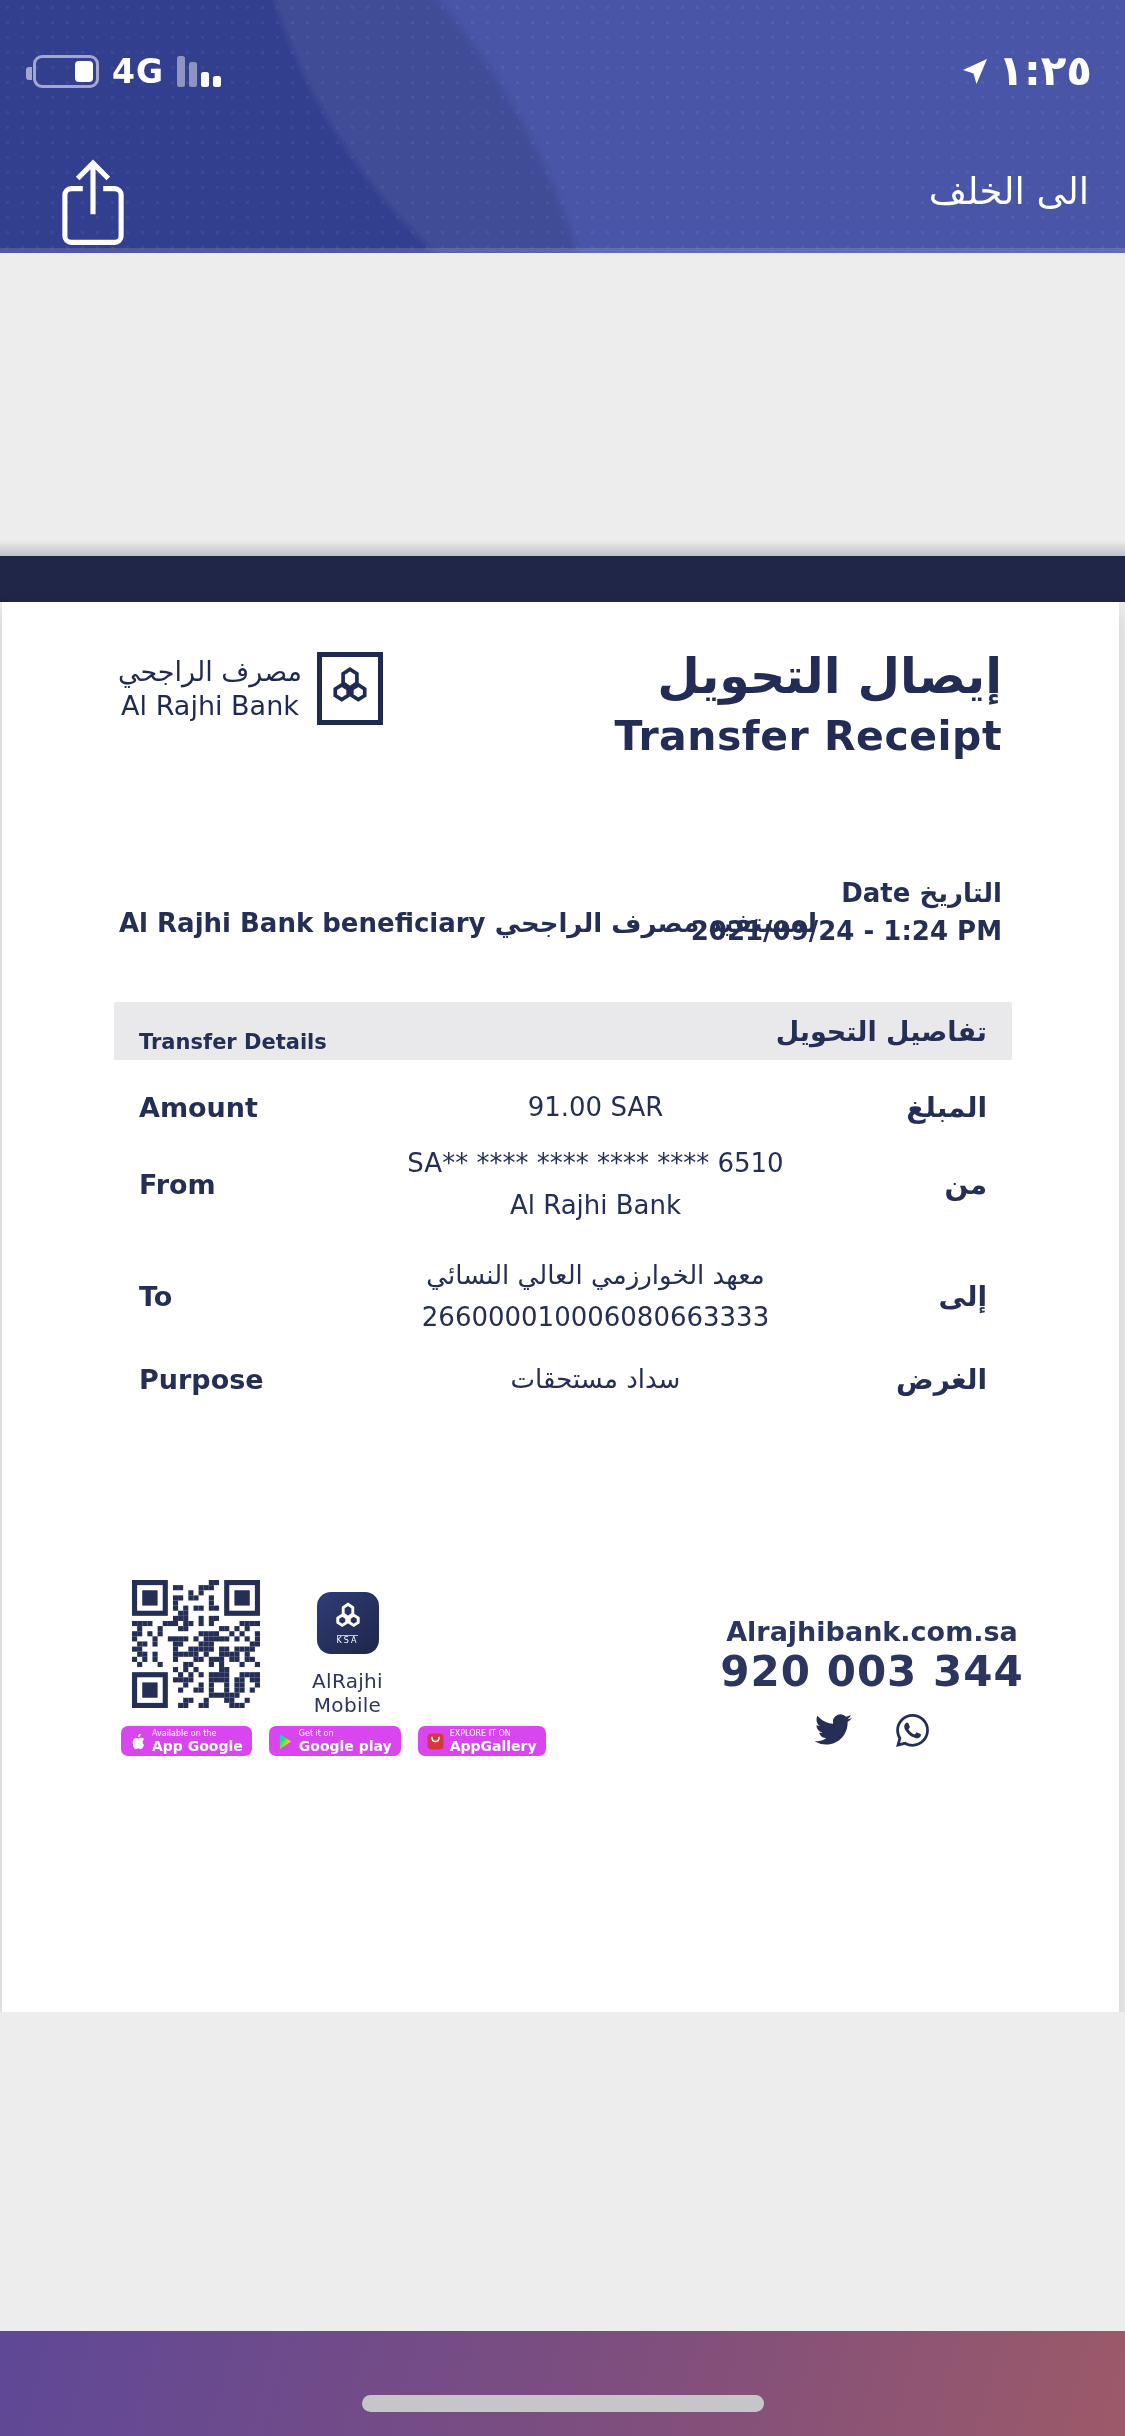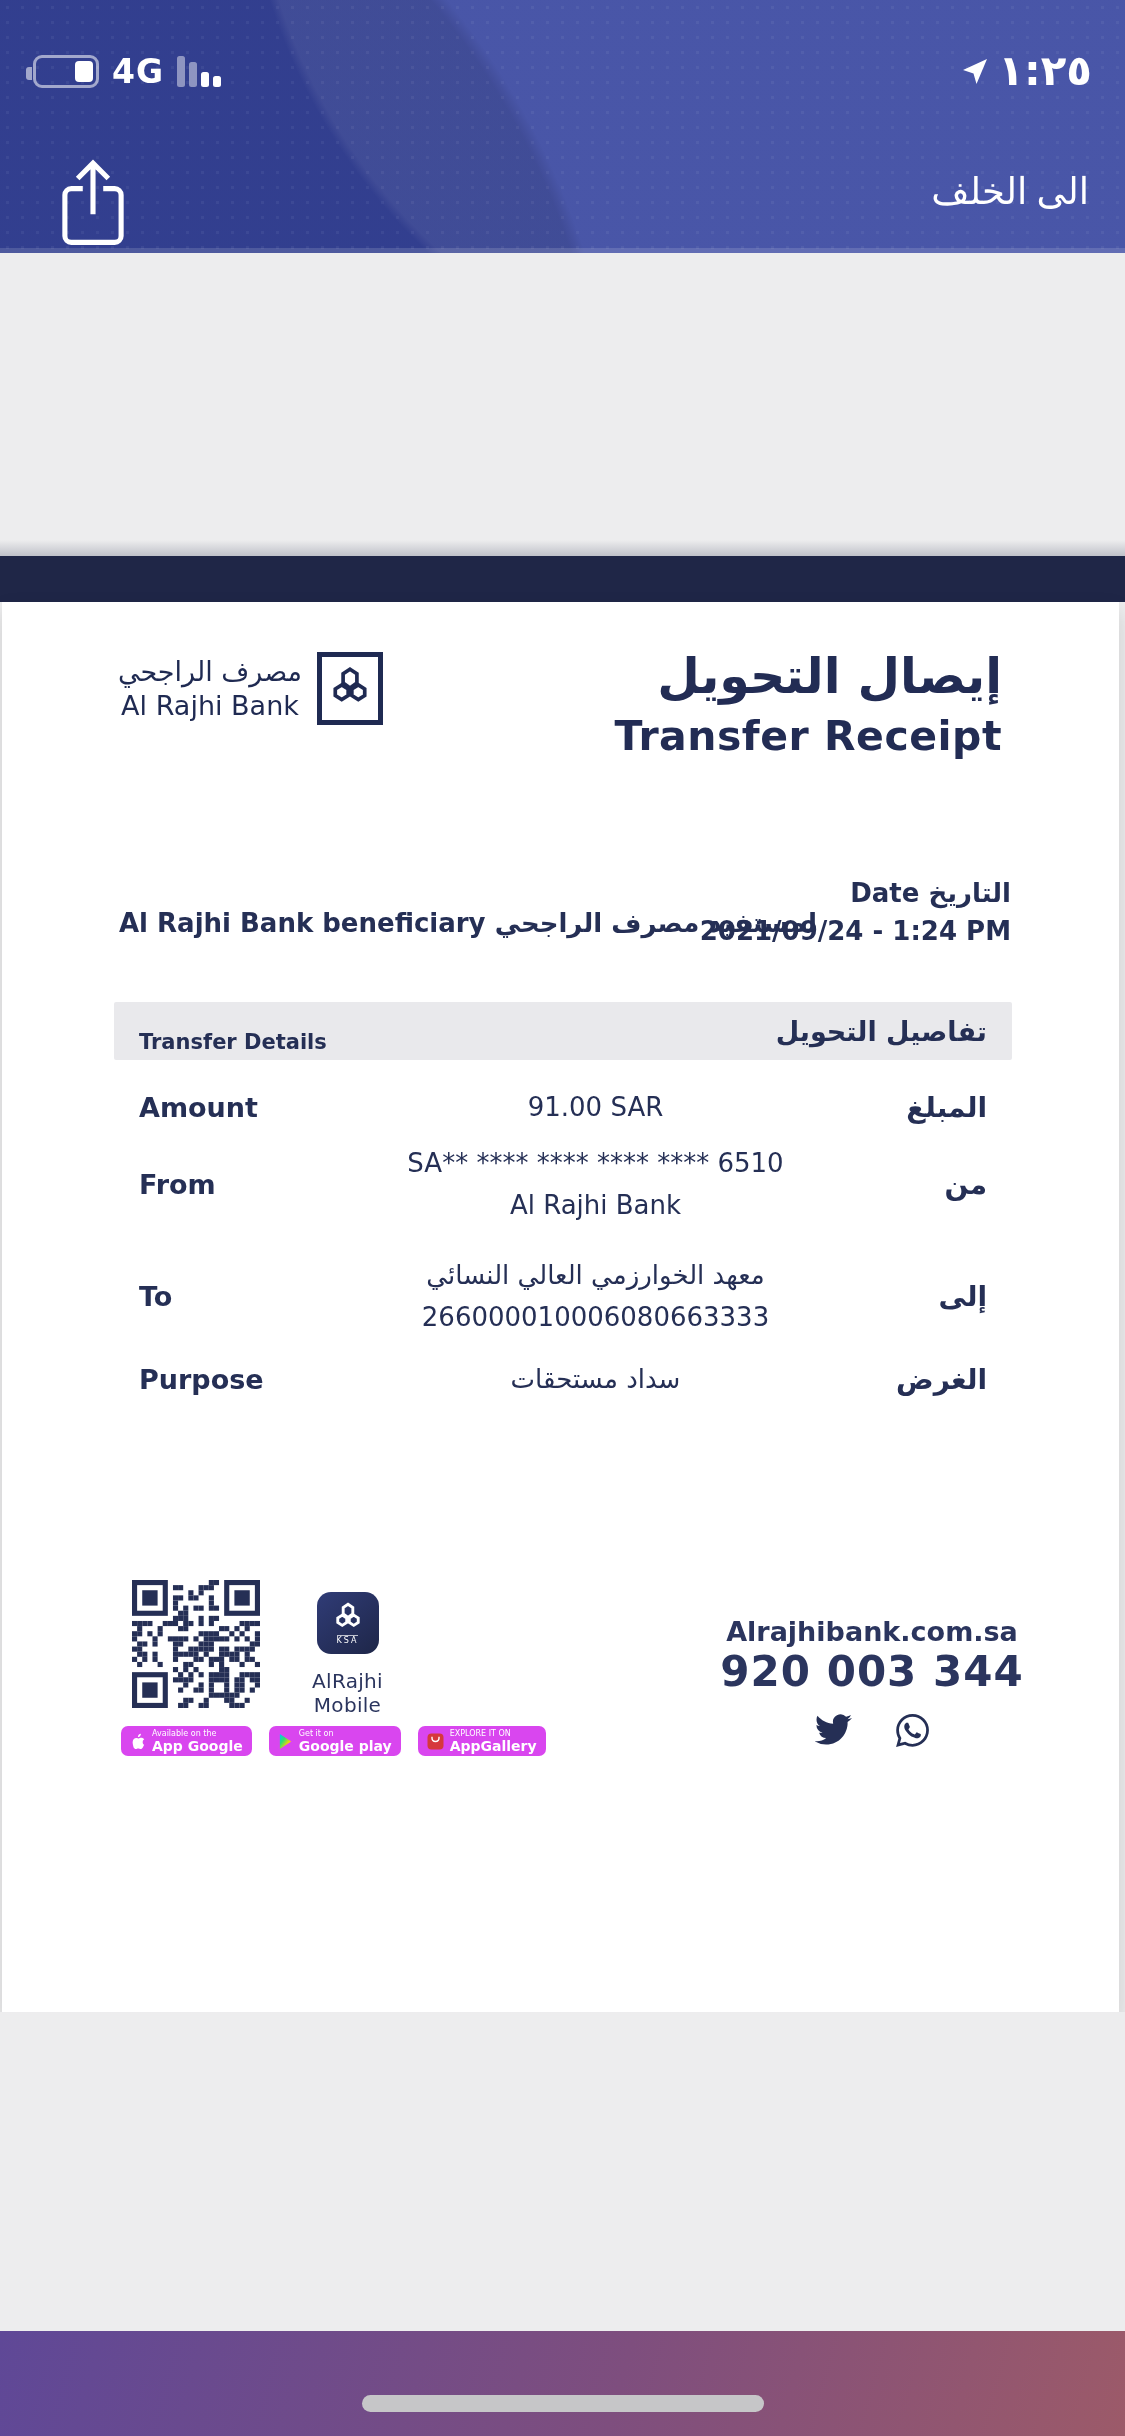--- a/index.html
+++ b/index.html
@@ -25,21 +25,21 @@
   .net-label { color:#fff; font-size:33px; font-weight:600; letter-spacing:1px; }
   .bars { display:flex; align-items:flex-end; gap:4px; height:31px; }
   .bars i { display:block; width:8px; border-radius:2.5px; }
   .bars i:nth-child(1){ height:31px; background:rgba(255,255,255,0.45); }
   .bars i:nth-child(2){ height:25px; background:rgba(255,255,255,0.45); }
   .bars i:nth-child(3){ height:15px; background:#fff; }
   .bars i:nth-child(4){ height:11px; background:#fff; }
   .status-right { position:absolute; right:33px; top:46px; display:flex; align-items:center; gap:9px; }
   .status-time { color:#fff; font-size:42px; font-weight:600; }
   .share-btn { position:absolute; left:55px; top:158px; width:76px; height:92px; cursor:pointer; }
-  .back-btn { position:absolute; right:36px; top:170px; color:#fff; font-size:37px; cursor:pointer;font-family:Liberation Serif, serif; }
+  .back-btn { position:absolute; right:36px; top:170px; color:#fff; font-size:37px; cursor:pointer; }
 
   
   .gap-top { position:absolute; left:0; top:253px; width:1125px; height:303px; background:#ededee; }
   .gap-top::after { content:""; position:absolute; left:0; bottom:0; width:100%; height:16px;
     background:linear-gradient(rgba(31,38,71,0), rgba(31,38,71,0.22)); }
   .navy-bar { position:absolute; left:0; top:556px; width:1125px; height:46px; background:#1f2647; }
   .gap-bottom { position:absolute; left:0; top:2012px; width:1125px; height:319px; background:#ededee; }
 
   
   .card { position:absolute; left:2px; top:602px; width:1117px; height:1410px; background:#fff;
@@ -48,21 +48,21 @@
   .logo-block { position:absolute; left:113px; top:50px; display:flex; align-items:center; gap:12px; }
   .logo-text { width:190px; text-align:center; color:#1f2a52; }
   .logo-ar { font-size:27px; font-weight:500; line-height:34px; }
   .logo-en { font-size:27px; line-height:34px; }
   .logo-emblem { width:66px; height:73px; border:5px solid #1f2a52; display:flex; align-items:center; justify-content:center; }
 
   .title-block { position:absolute; right:117px; top:44px; text-align:right; color:#222c54; }
   .title-ar { font-size:49px; font-weight:700; line-height:62px; }
   .title-en { font-size:41px; font-weight:800; margin-top:4px; letter-spacing:0.5px; }
 
-  .date-right { position:absolute; right:108px; top:276px; text-align:right; }
+  .date-right { position:absolute; right:117px; top:276px; text-align:right; }
   .date-label { font-size:26px; font-weight:700; }
   .date-value { font-size:26px; font-weight:600; margin-top:8px; }
   .beneficiary { position:absolute; left:117px; top:306px; font-size:26px; font-weight:600; }
 
   .details-bar { position:absolute; left:112px; top:400px; width:898px; height:58px; background:#e9e9ec;
     display:flex; align-items:center; justify-content:space-between; padding:0 25px; border-radius:2px; }
   .details-bar .en { font-size:21px; font-weight:600;margin-top:22px; }
   .details-bar .ar { font-size:27px; font-weight:600; }
 
   .rows { position:absolute; left:112px; top:458px; width:898px; padding:0 25px; }

